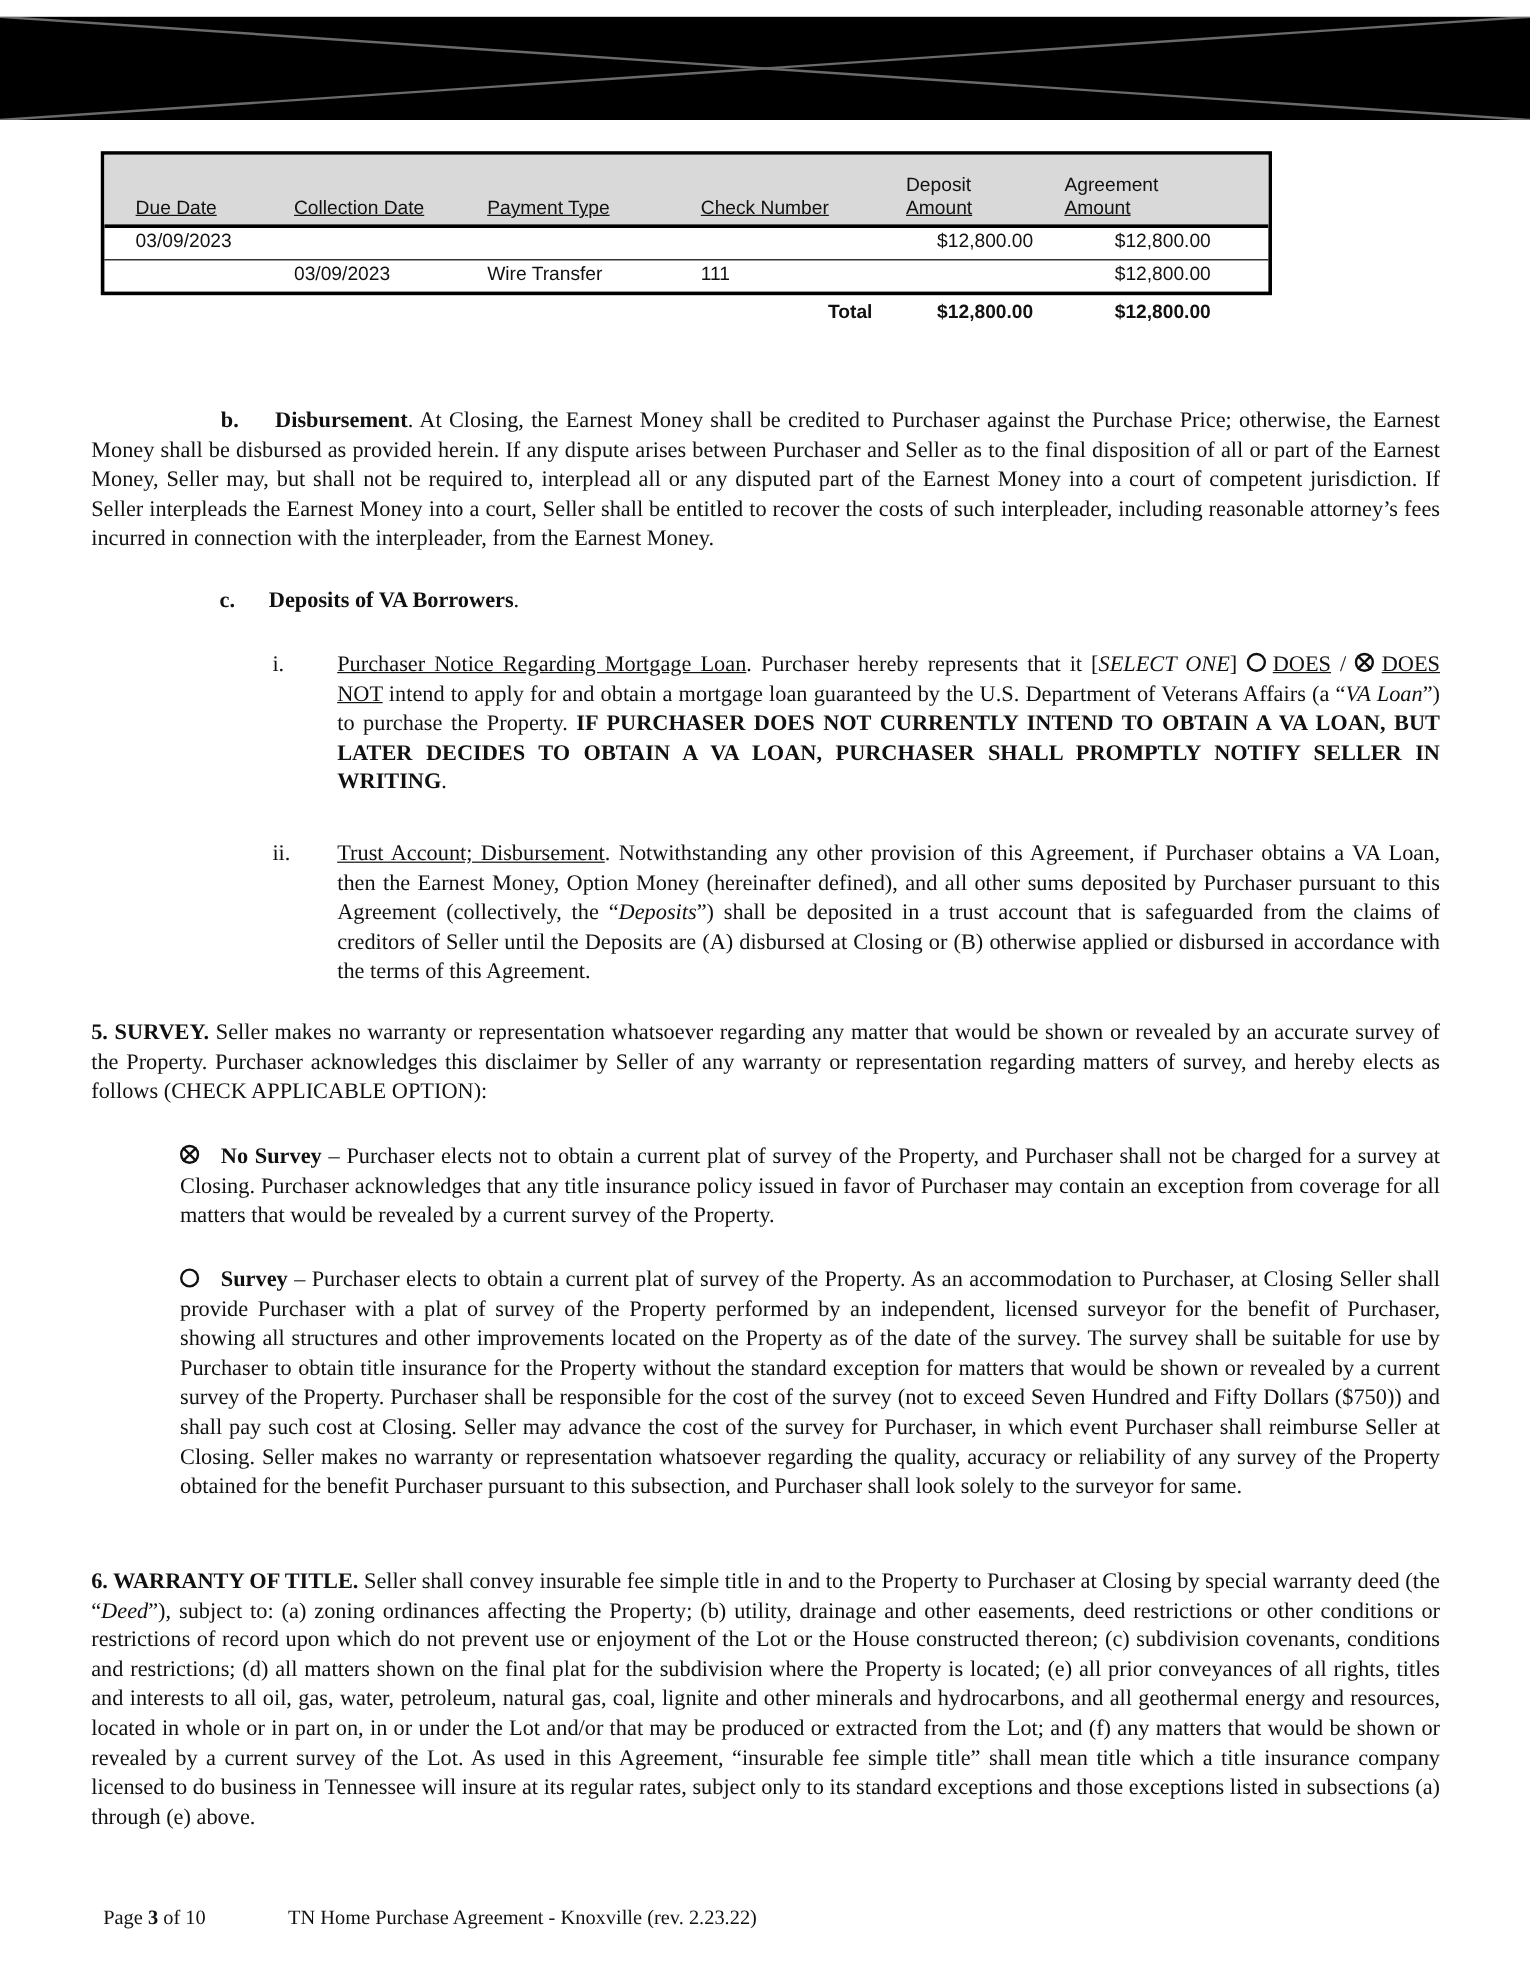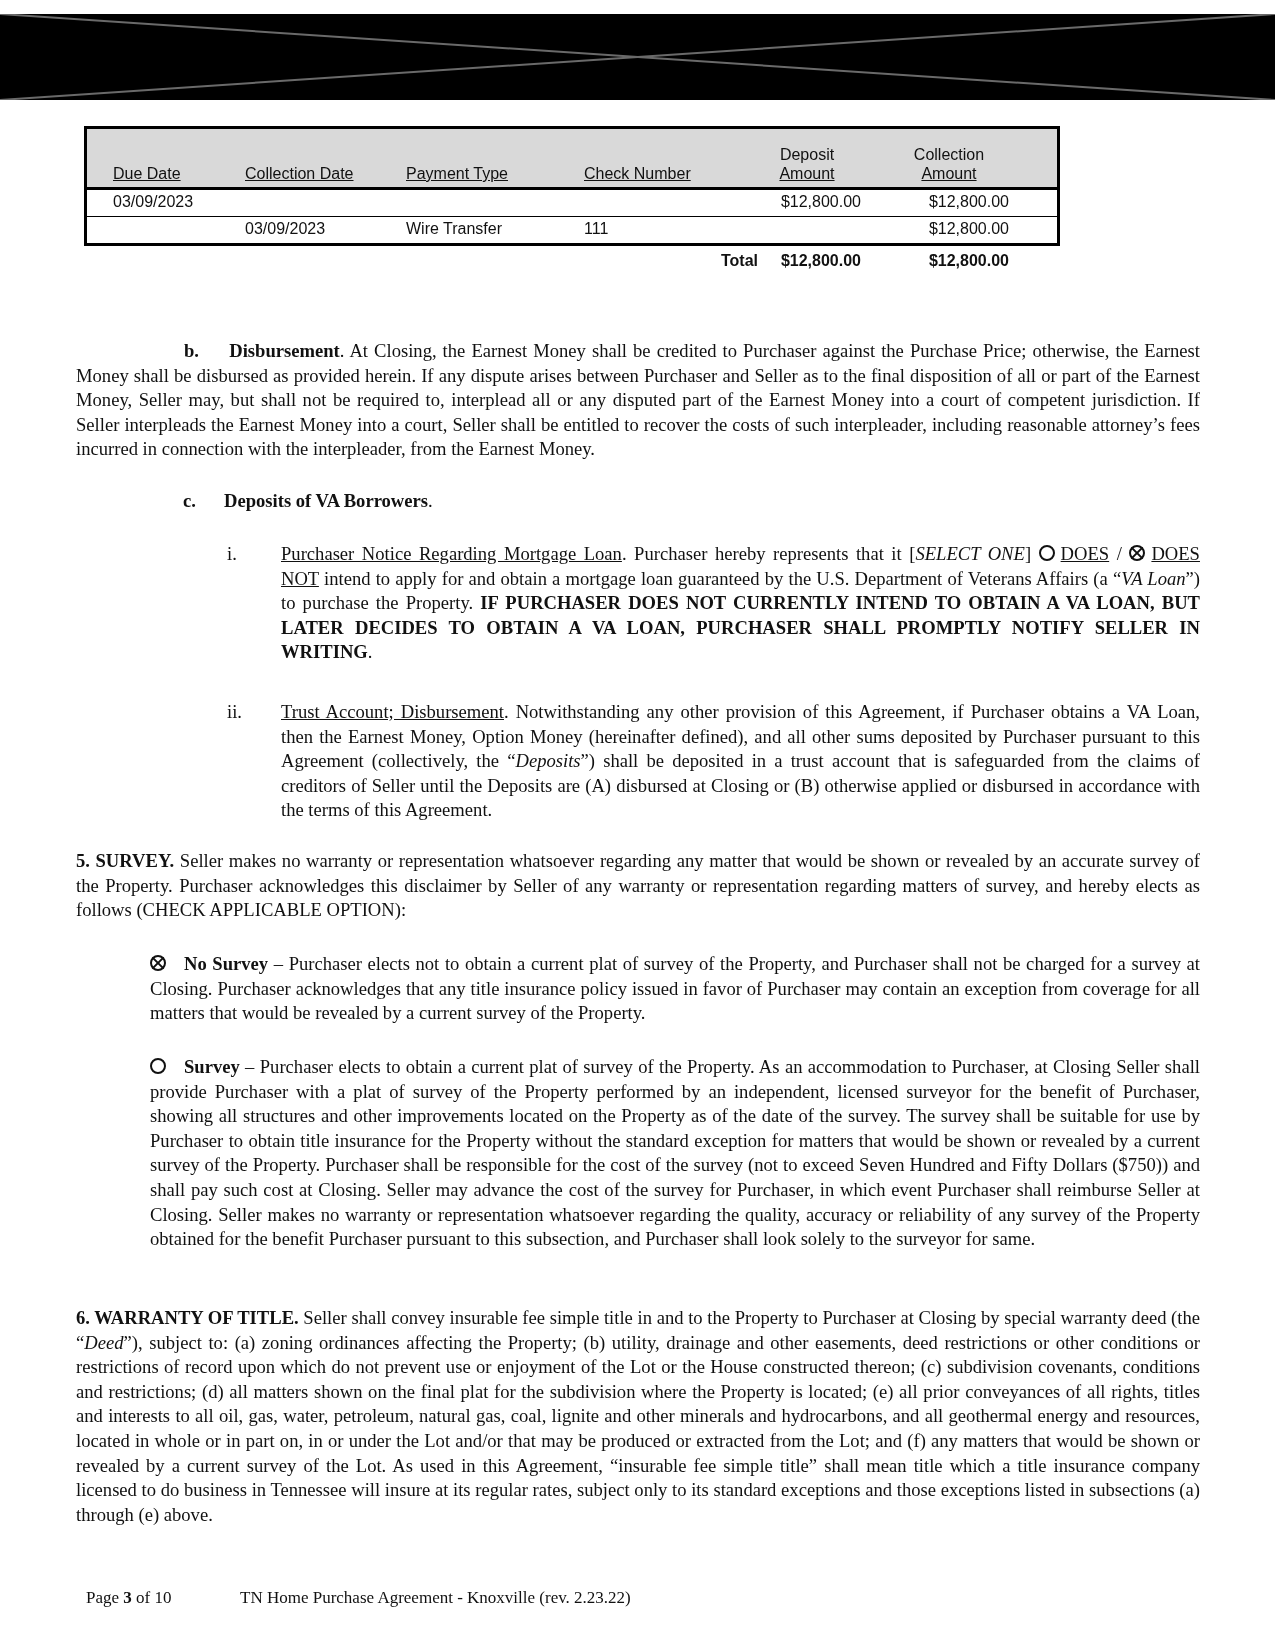--- a/index.html
+++ b/index.html
@@ -12,24 +12,24 @@
   
   .ed-wrap { position: absolute; left: 84px; top: 126px; width: 976px; font-family: "Liberation Sans", sans-serif; font-size: 16px; }
   .ed-box { border: 3px solid #000; }
   .ed-title { background: #d9d9d9; text-align: center; font-weight: bold; height: 29px; line-height: 30px; border-bottom: 3px solid #000; font-size: 17px; }
   .ed-head { background: #d9d9d9; height: 58px; position: relative; border-bottom: 3px solid #000; }
   .ed-row { height: 26px; position: relative; }
   .ed-row.first { border-bottom: 1.5px solid #000; }
   .ed-total { height: 30px; position: relative; font-weight: bold; }
   .cell { position: absolute; white-space: nowrap; }
   .ed-head .cell { bottom: 4px; }
-  .ed-head .cell.two { text-align: center; line-height: 19px; }
+  .ed-head .cell.two { text-align: left; line-height: 19px; }
   .u { text-decoration: underline; }
   .ed-row .cell { top: 3px; }
-  .ed-total .cell { top: 6px; margin-left: 31px; }
+  .ed-total .cell { top: 6px; }
   .r { text-align: right; }
 
   
   .p { position: absolute; left: 76px; width: 1124px; font-size: 18.6px; line-height: 24.6px; text-align: justify; }
   .p b { font-weight: bold; }
   .ind-b { text-indent: 108px; }
   .ul { text-decoration: underline; margin-top: 31px; }
   .lbl { position: absolute; font-size: 18.6px; line-height: 24.6px; }
   .sub { position: absolute; left: 281px; width: 919px; font-size: 18.6px; line-height: 24.6px; text-align: justify; }
   .opt { position: absolute; left: 150px; width: 1050px; font-size: 18.6px; line-height: 24.6px; text-align: justify; }
@@ -57,21 +57,21 @@
     <div class="ed-head">
       <span class="cell u" style="left:26px">Due Date</span>
       <span class="cell u" style="left:158px">Collection Date</span>
       <span class="cell u" style="left:319px">Payment Type</span>
       <span class="cell u" style="left:497px">Check Number</span>
       <span class="cell two" style="left:668px;width:104px">
         <span>Deposit</span><br>
         <span class="u">Amount</span>
       </span>
       <span class="cell two" style="left:800px;width:124px">
-        <span>Collection</span><br>
+        <span>Agreement</span><br>
         <span class="u">Amount</span>
       </span>
     </div>
     <div class="ed-row first">
       <span class="cell" style="left:26px">03/09/2023</span>
       <span class="cell" style="left:158px"></span>
       <span class="cell" style="left:319px"></span>
       <span class="cell" style="left:497px"></span>
       <span class="cell r" style="right:196px">$12,800.00</span>
       <span class="cell r" style="right:48px">$12,800.00</span>

